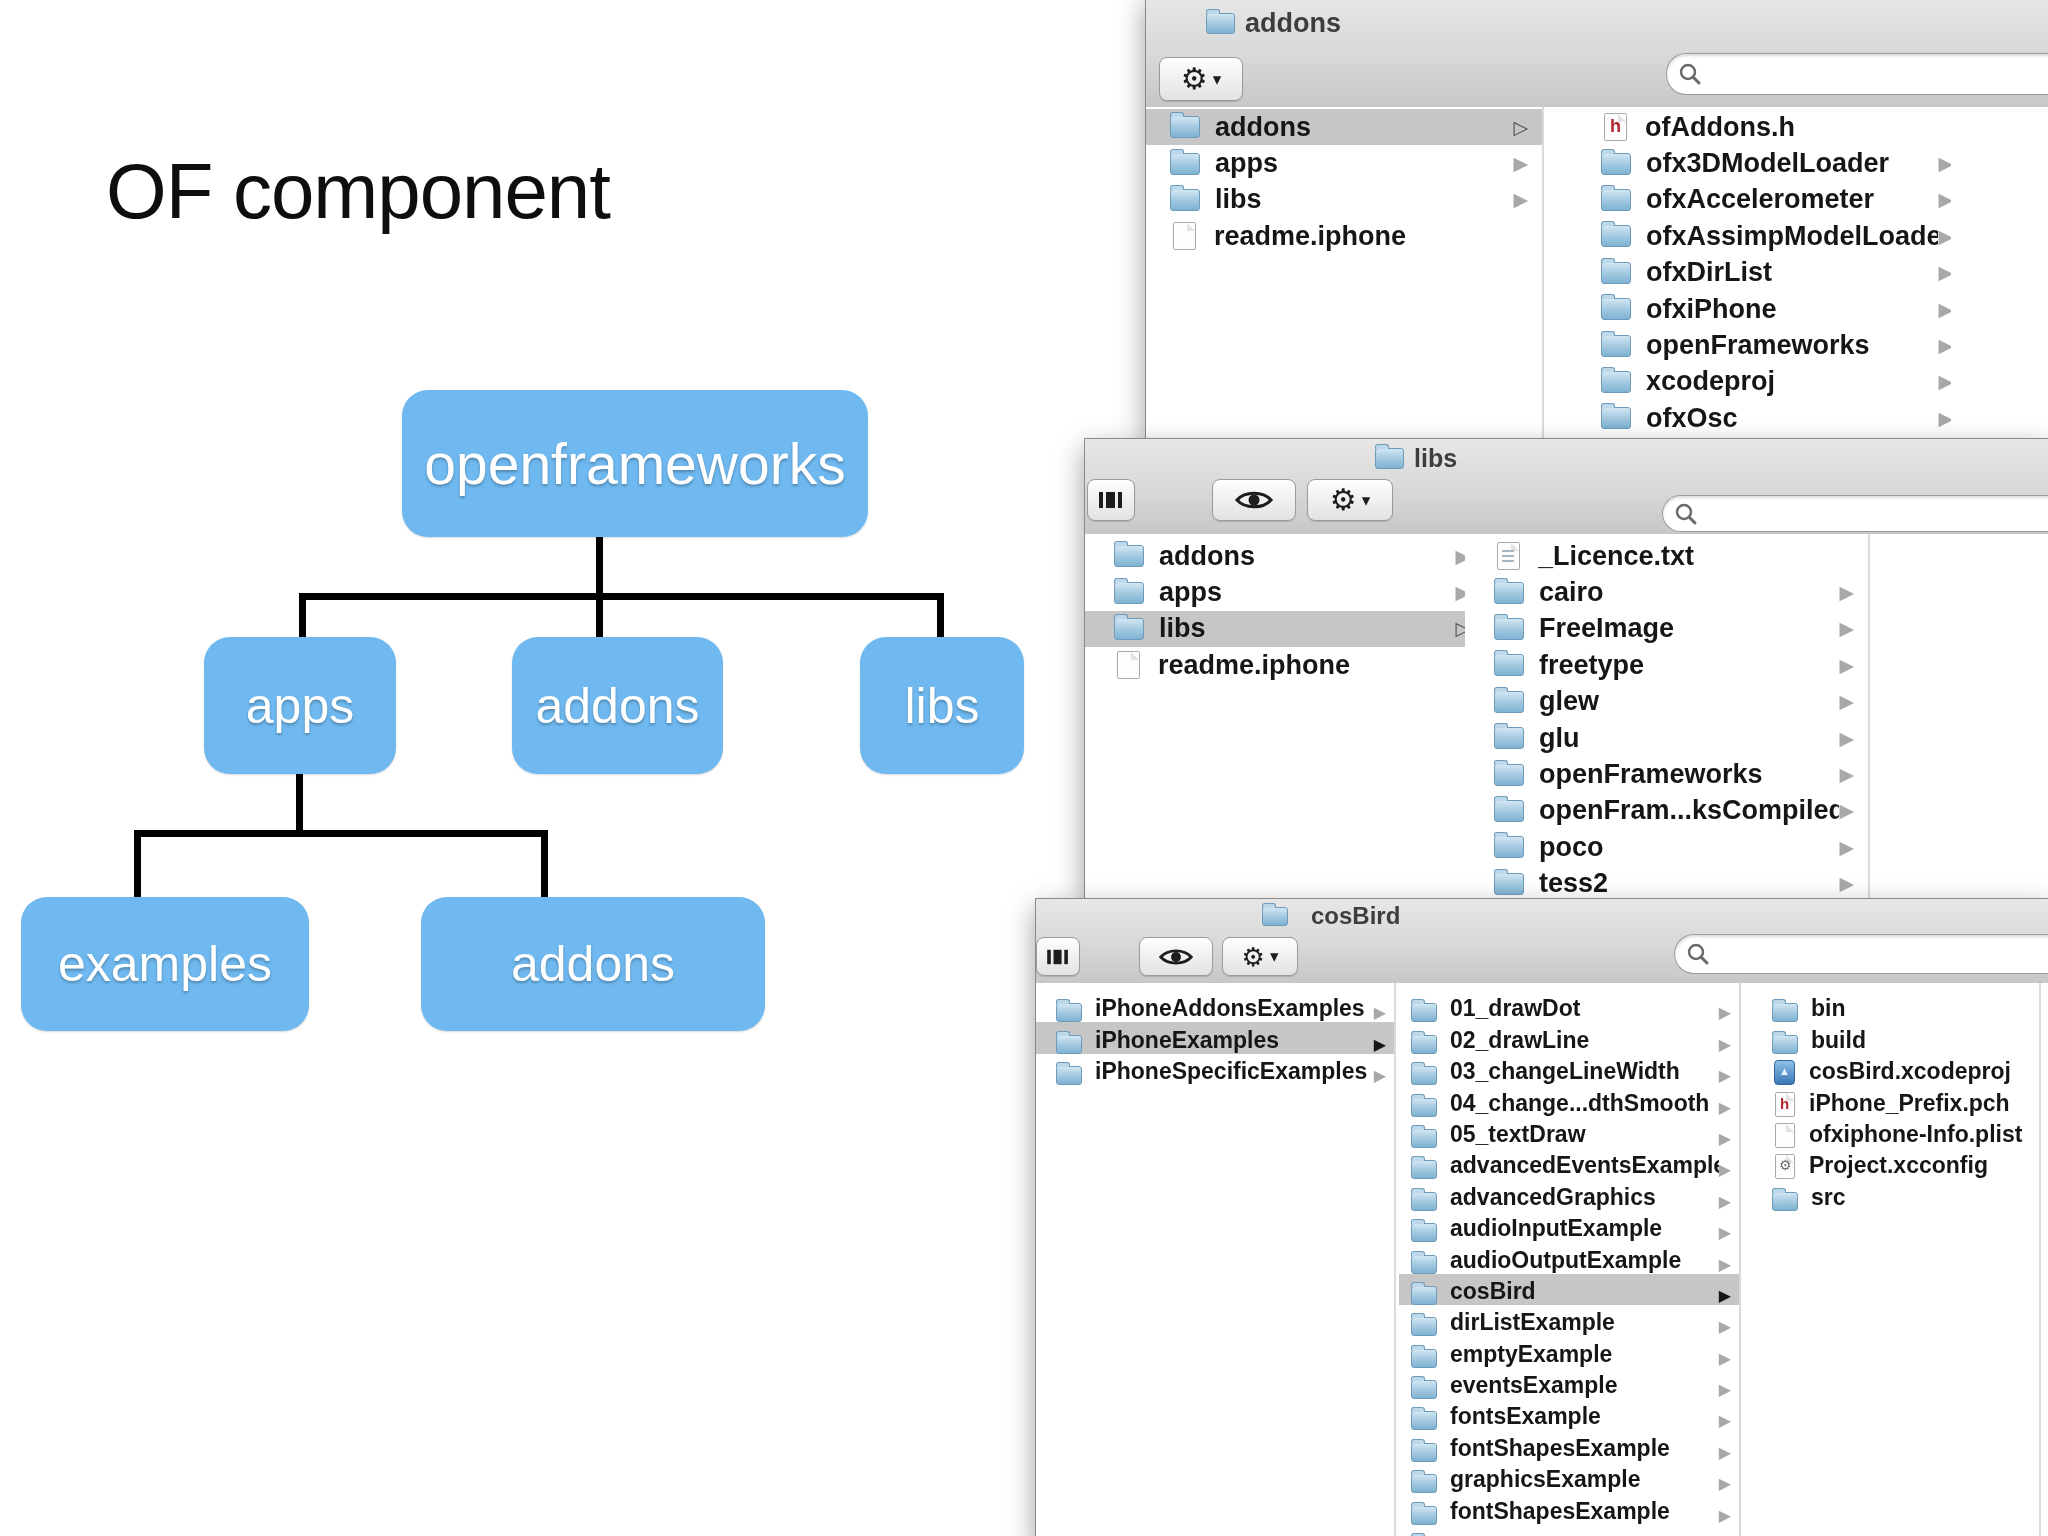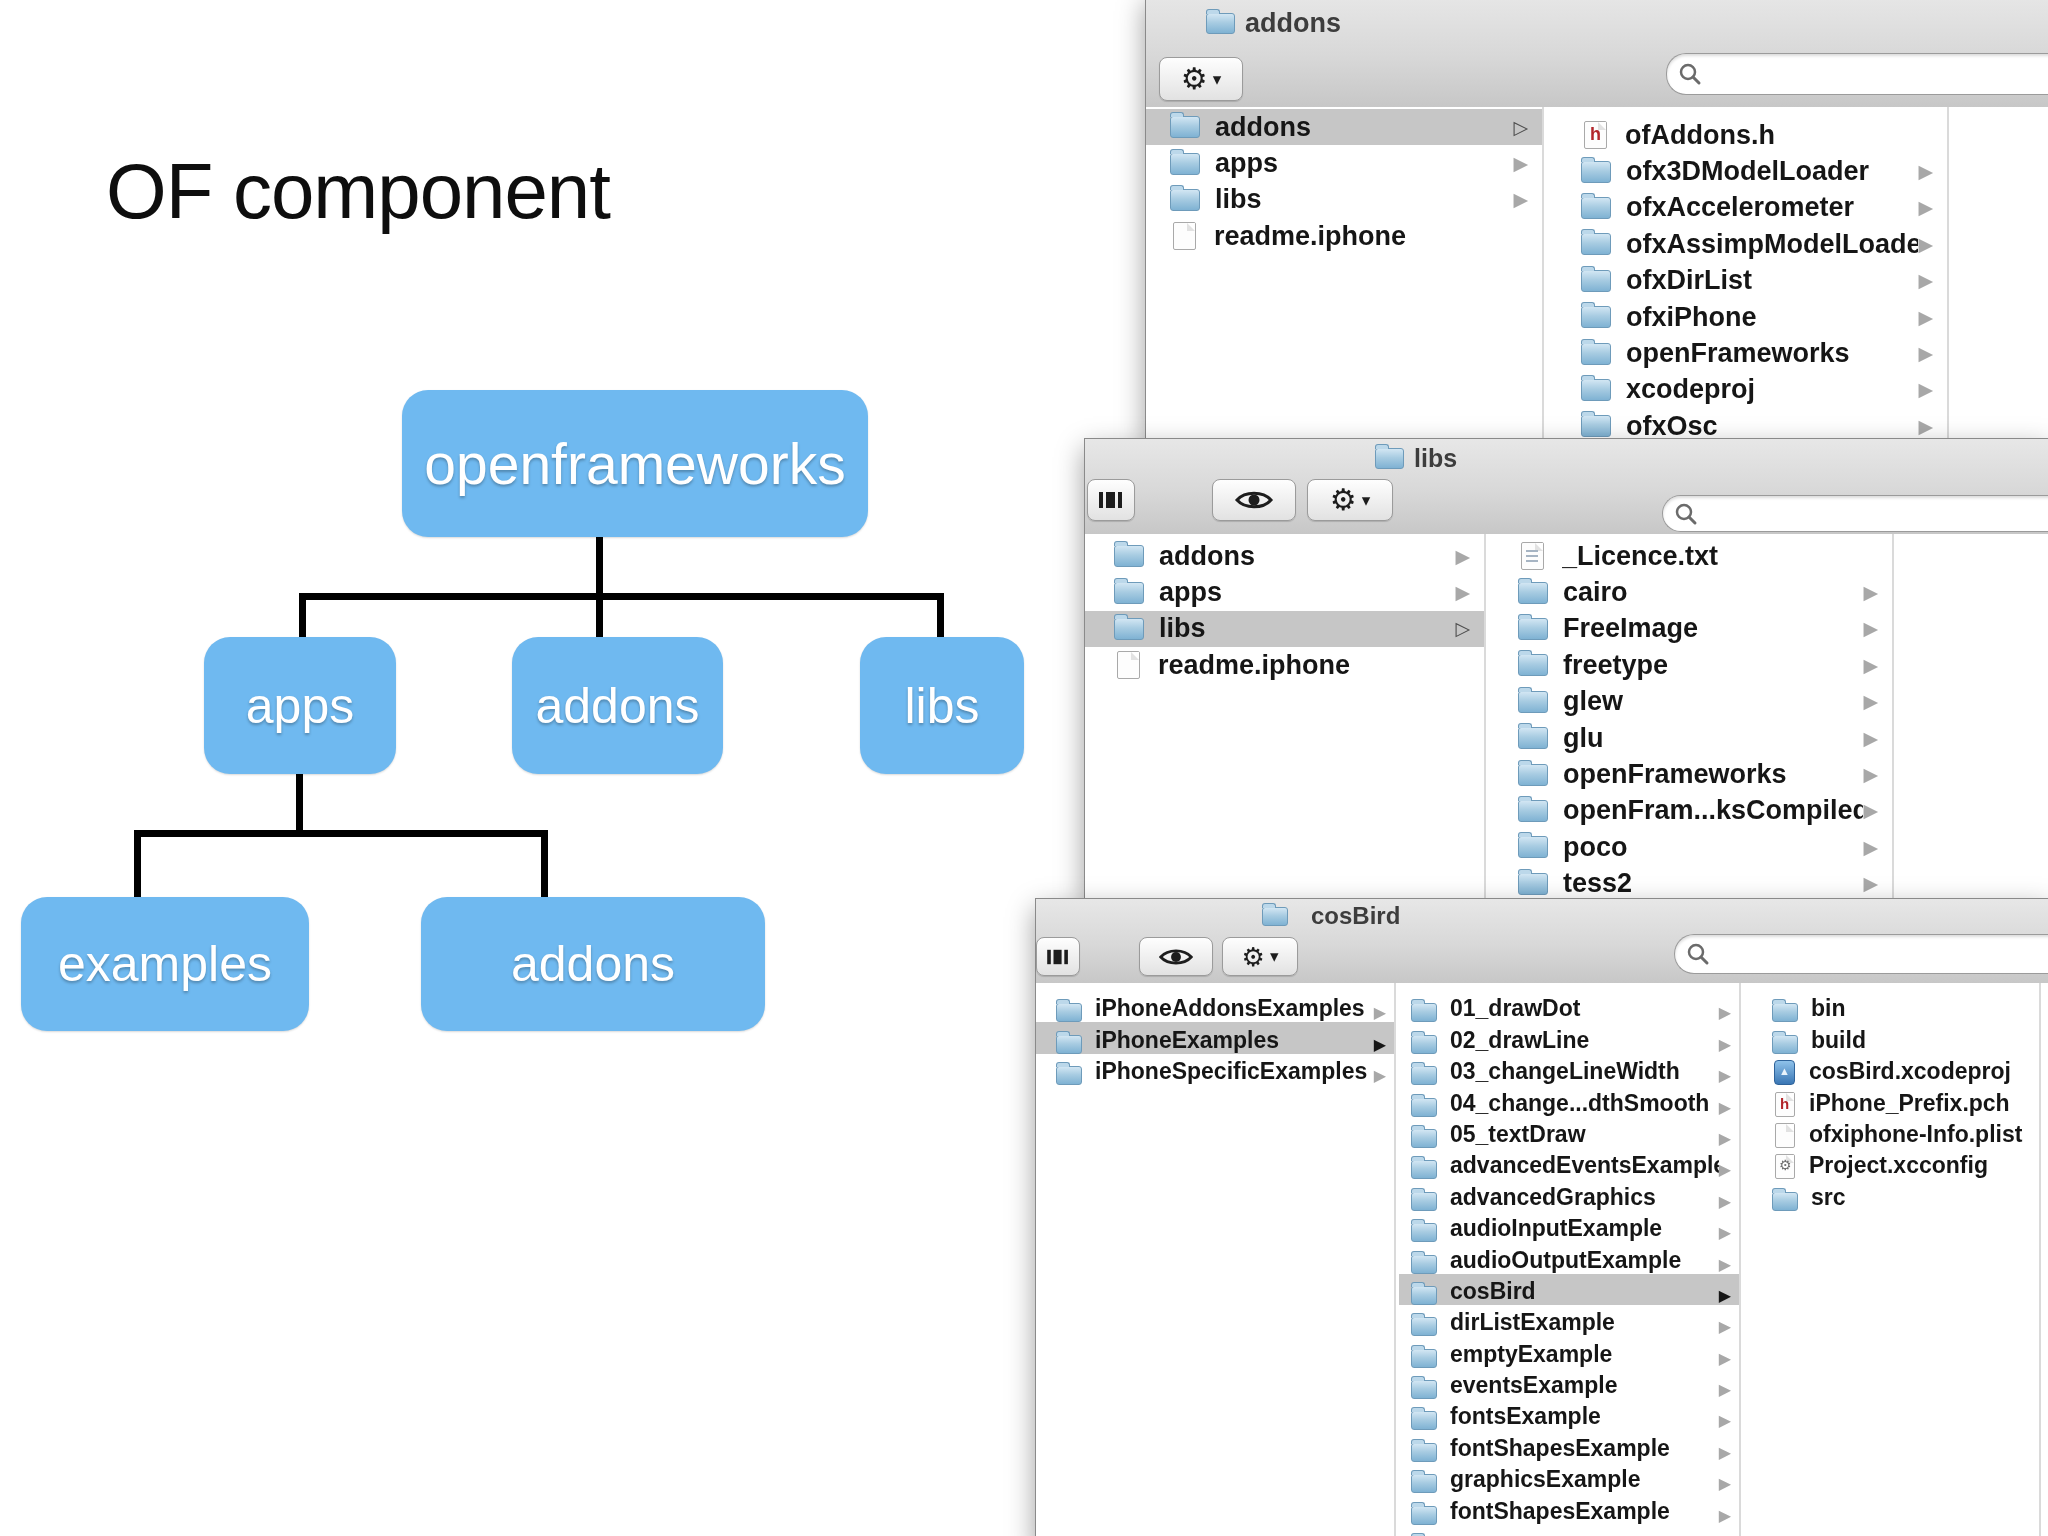--- a/index.html
+++ b/index.html
@@ -94,36 +94,36 @@
   .tficon{width:29px;height:21px;margin-right:0;}
 
   
   #win1{left:1145px;top:-8px;width:905px;height:445px;z-index:1;}
   #win1 .chrome{height:114px;}
   #win1 .wtitle{left:60px;top:10px;height:40px;font-size:27px;}
   #win1 .b-gear{left:13px;top:64px;width:82px;height:42px;}
   #win1 .search{left:520px;right:-2px;top:60px;height:40px;}
   #win1 .content{top:114px;}
   #win1 .cA{left:0;width:398px;padding-top:2px;}
-  #win1 .cB{left:400px;width:403px;padding-top:10px;}
+  #win1 .cB{left:420px;width:403px;padding-top:2px;}
   #win1 .cB .row{padding-left:35px;}
   #win1 .cC{left:805px;right:0;border-right:none;}
 
   
   #win2{left:1084px;top:438px;width:964px;height:459px;z-index:2;}
   #win2 .chrome{height:95px;}
   #win2 .wtitle{left:290px;top:3px;height:32px;font-size:25px;}
   #win2 .b-view{left:2px;top:40px;width:46px;height:40px;}
   #win2 .b-eye{left:127px;top:40px;width:82px;height:40px;}
   #win2 .b-gear{left:222px;top:40px;width:84px;height:40px;}
   #win2 .search{left:577px;right:-2px;top:56px;height:35px;}
   #win2 .content{top:95px;}
   #win2 .row{padding-left:29px;}
   #win2 .cA{left:0;width:401px;padding-top:4px;}
-  #win2 .cB{left:404px;width:405px;padding-top:4px;}
+  #win2 .cB{left:380px;width:405px;padding-top:4px;}
   #win2 .cC{left:811px;right:0;border-right:none;}
 
   
   #win3{left:1035px;top:898px;width:1014px;height:646px;z-index:3;}
   #win3 .chrome{height:84px;}
   #win3 .wtitle{left:226px;top:2px;height:30px;font-size:24px;}
   #win3 .b-view{left:0px;top:38px;width:42px;height:37px;}
   #win3 .b-eye{left:103px;top:38px;width:72px;height:37px;}
   #win3 .b-gear{left:186px;top:38px;width:74px;height:37px;}
   #win3 .b-gear .gear{font-size:26px;}

